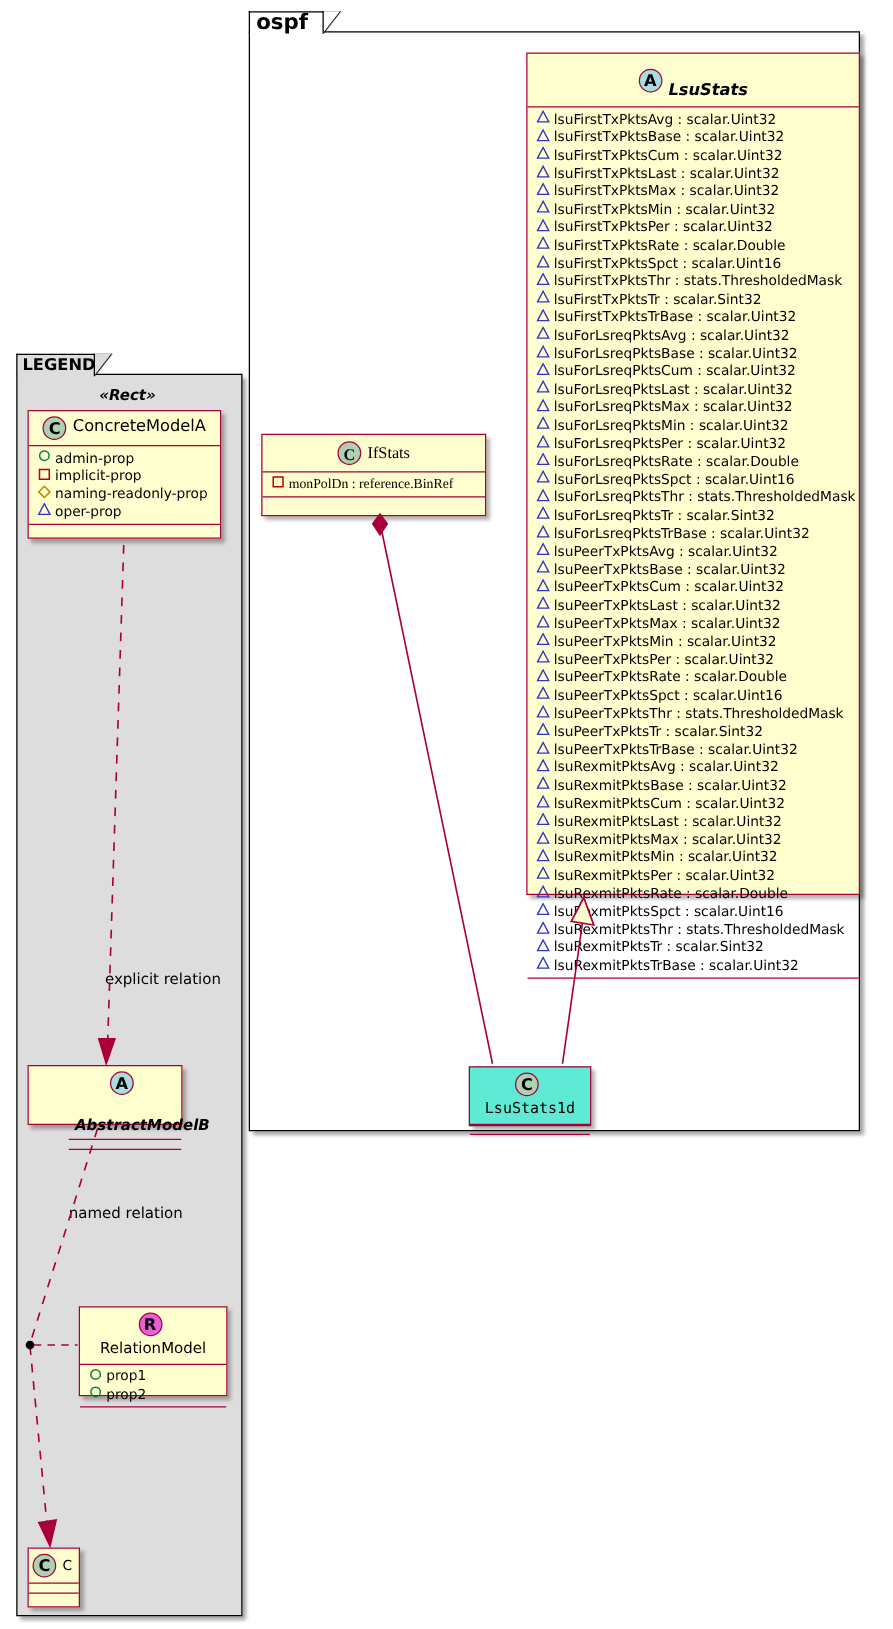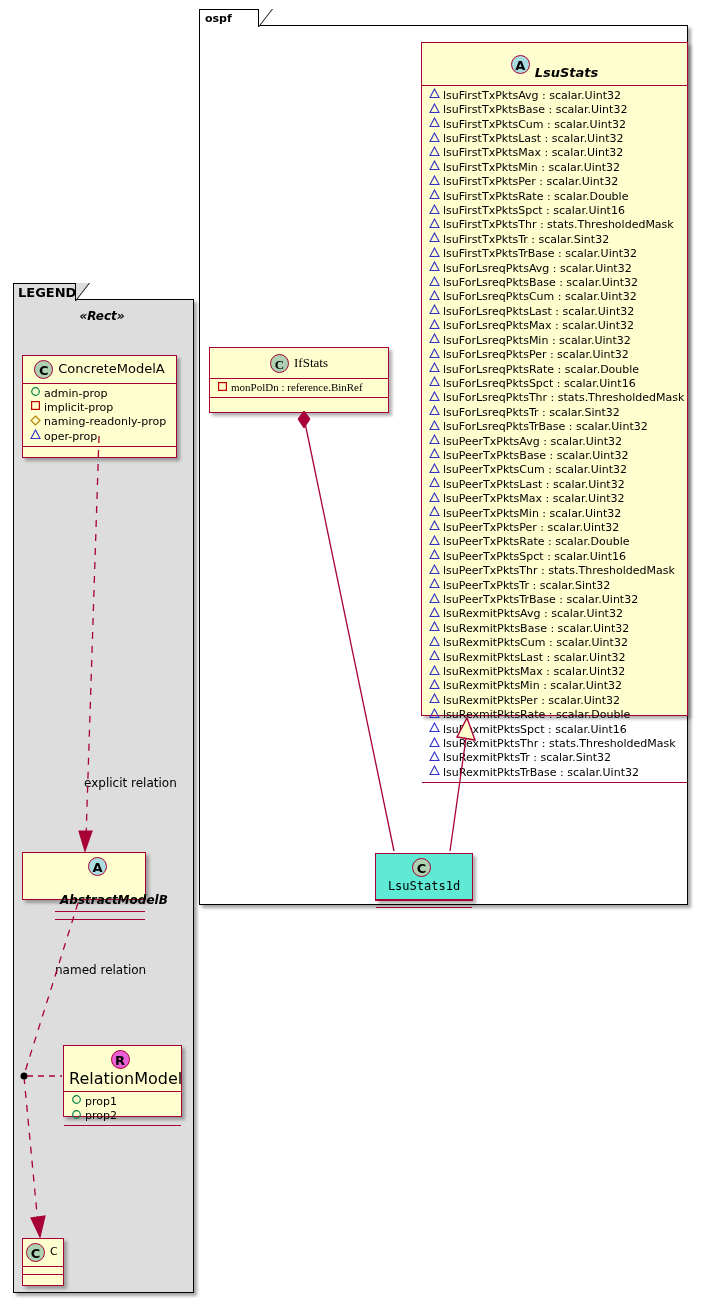--- a/index.html
+++ b/index.html
@@ -36,21 +36,21 @@
   #ospf-tab {
     left: 199px;
     top: 9px;
     width: 60px;
     height: 18px;
     background: #ffffff;
     border: 1.5px solid #000000;
     border-bottom: none;
     box-sizing: border-box;
     font-weight: bold;
-    font-size: 11px;
+    font-size: 17px;
     color: #000;
     padding-left: 5px;
     line-height: 17px;
   }
   #ospf-tab-corner {
     left: 258px;
     top: 9px;
     width: 0;
     height: 0;
     border-left: 14px solid #ffffff;
@@ -511,21 +511,21 @@
   <div class="uml-divider"></div>
   <div style="height:7px"></div>
 </div>
 
 <div class="abs" id="legend-box"></div>
 <div class="abs" id="legend-tab-corner"></div>
 <div class="abs" id="legend-tab">LEGEND</div>
 
 <div class="abs stereotype" style="left:22px; top:309px; width:160px;">«Rect»</div>
 
-<div class="abs uml-class shadow" id="concrete-box" style="left:22px; top:328px; width:155px; height:103px;margin-top:27px;">
+<div class="abs uml-class shadow" id="concrete-box" style="left:22px; top:328px; width:155px; height:103px;">
   <div class="uml-header" style="padding:4px 6px;">
     <span class="badge badge-C">C</span><span class="class-name">ConcreteModelA</span>
   </div>
   <div class="uml-divider"></div>
   <div class="uml-attrs" id="concrete-attrs">
       <div class="attr-row">
         <span class="attr-icon"><svg width="11" height="11" viewBox="0 0 11 11">
             <circle cx="5.5" cy="5.5" r="3.8" fill="none" stroke="#038048" stroke-width="1.2"></circle>
           </svg></span>
         <span>admin-prop</span>
@@ -558,21 +558,21 @@
     <span class="badge badge-A">A</span><span class="class-name italic" style="font-size:12px;">AbstractModelB</span>
   </div>
   <div class="uml-divider"></div>
   <div style="height:7px"></div>
   <div class="uml-divider"></div>
   <div style="height:7px"></div>
 </div>
 
 <div class="abs uml-class shadow" id="relation-box" style="left:63px; top:1045px; width:119px; height:72px;">
   <div class="uml-header" style="padding:4px 5px;">
-    <span class="badge badge-R">R</span><span class="class-name" style="font-size:16px;">RelationModel</span>
+    <span class="badge badge-R">R</span><span class="class-name" style="font-size:12px;">RelationModel</span>
   </div>
   <div class="uml-divider"></div>
   <div class="uml-attrs" id="relation-attrs">
       <div class="attr-row">
         <span class="attr-icon"><svg width="11" height="11" viewBox="0 0 11 11">
             <circle cx="5.5" cy="5.5" r="3.8" fill="none" stroke="#038048" stroke-width="1.2"></circle>
           </svg></span>
         <span>prop1</span>
       </div>
       <div class="attr-row">

